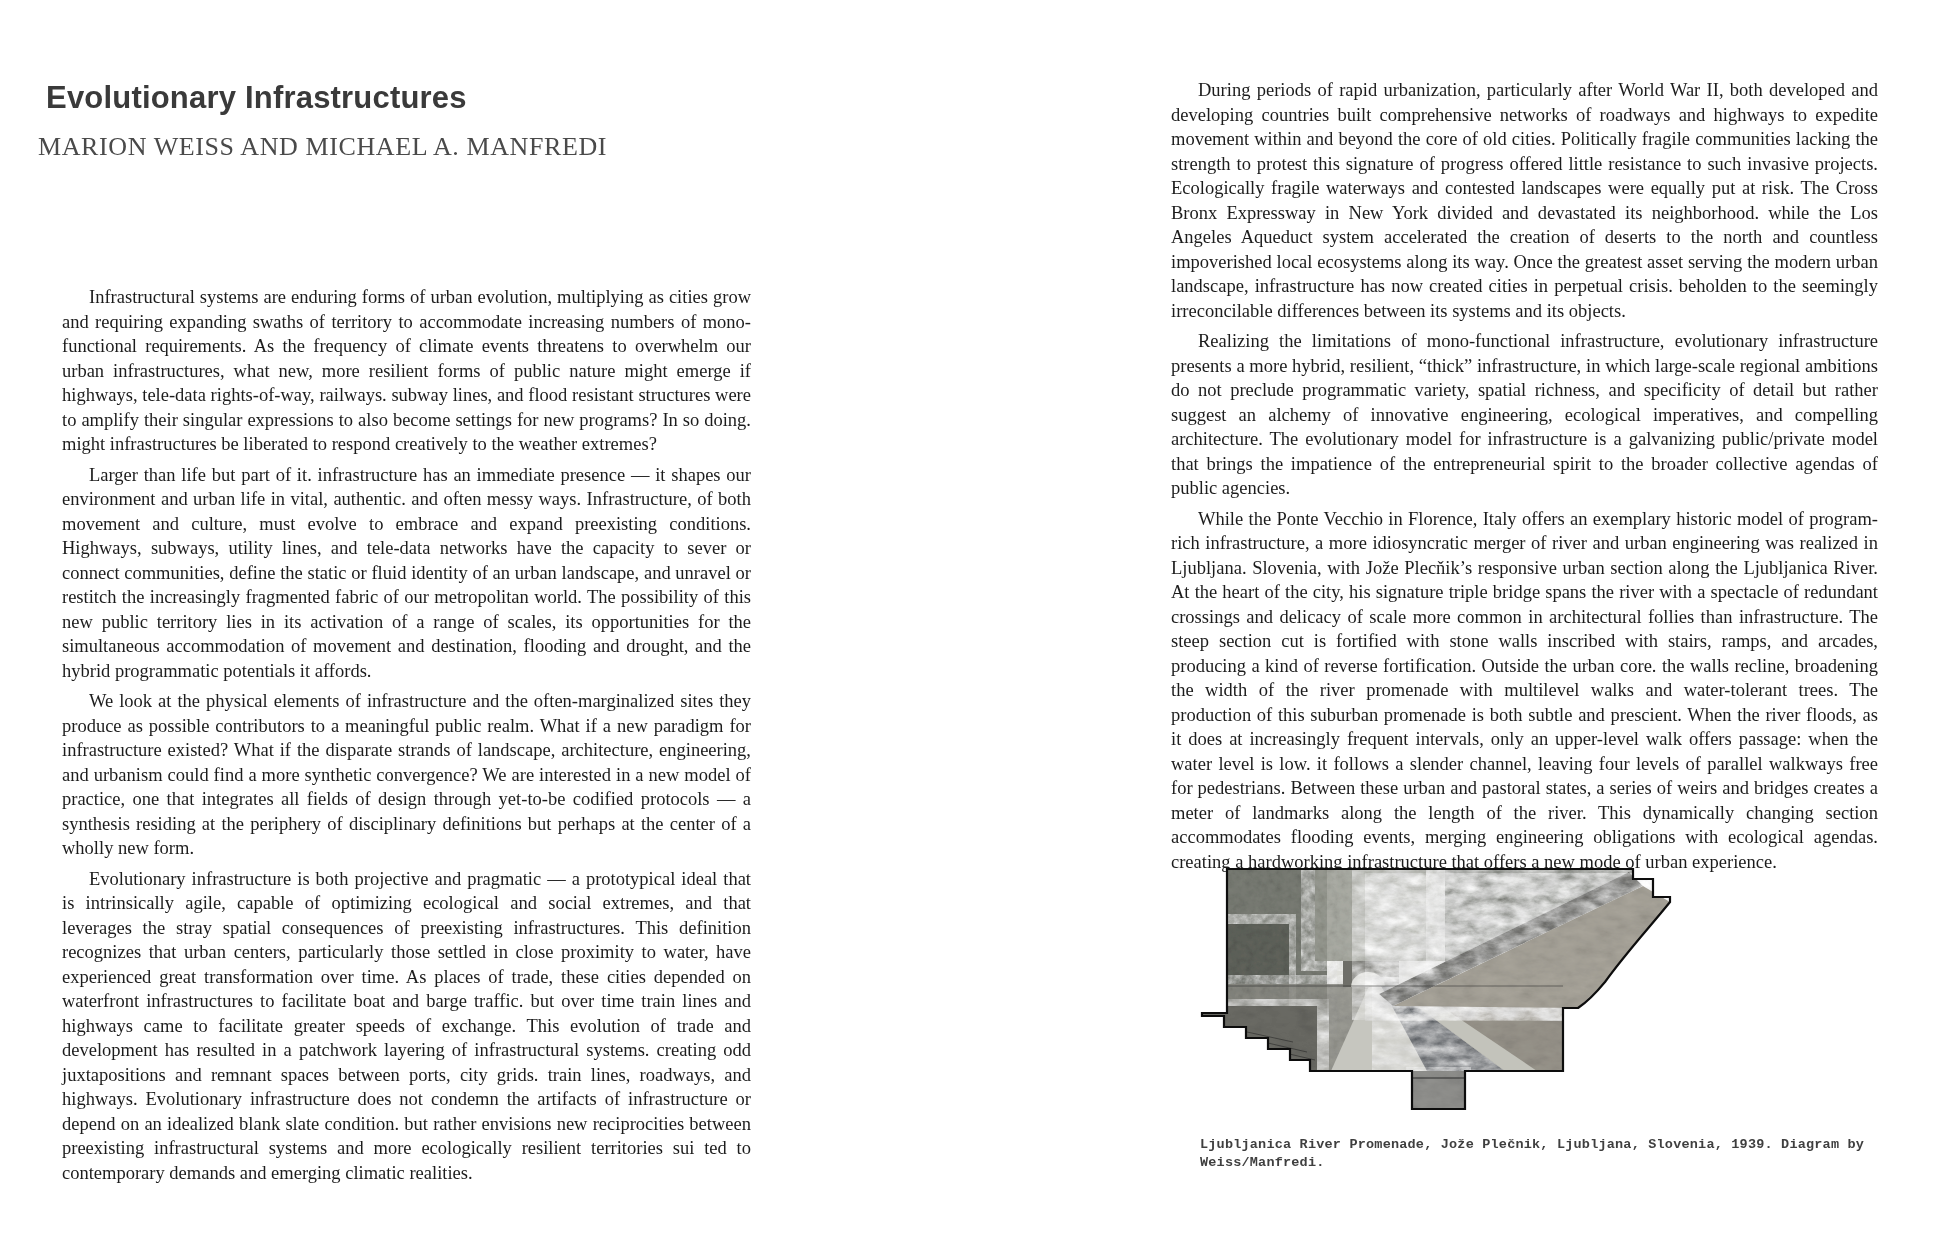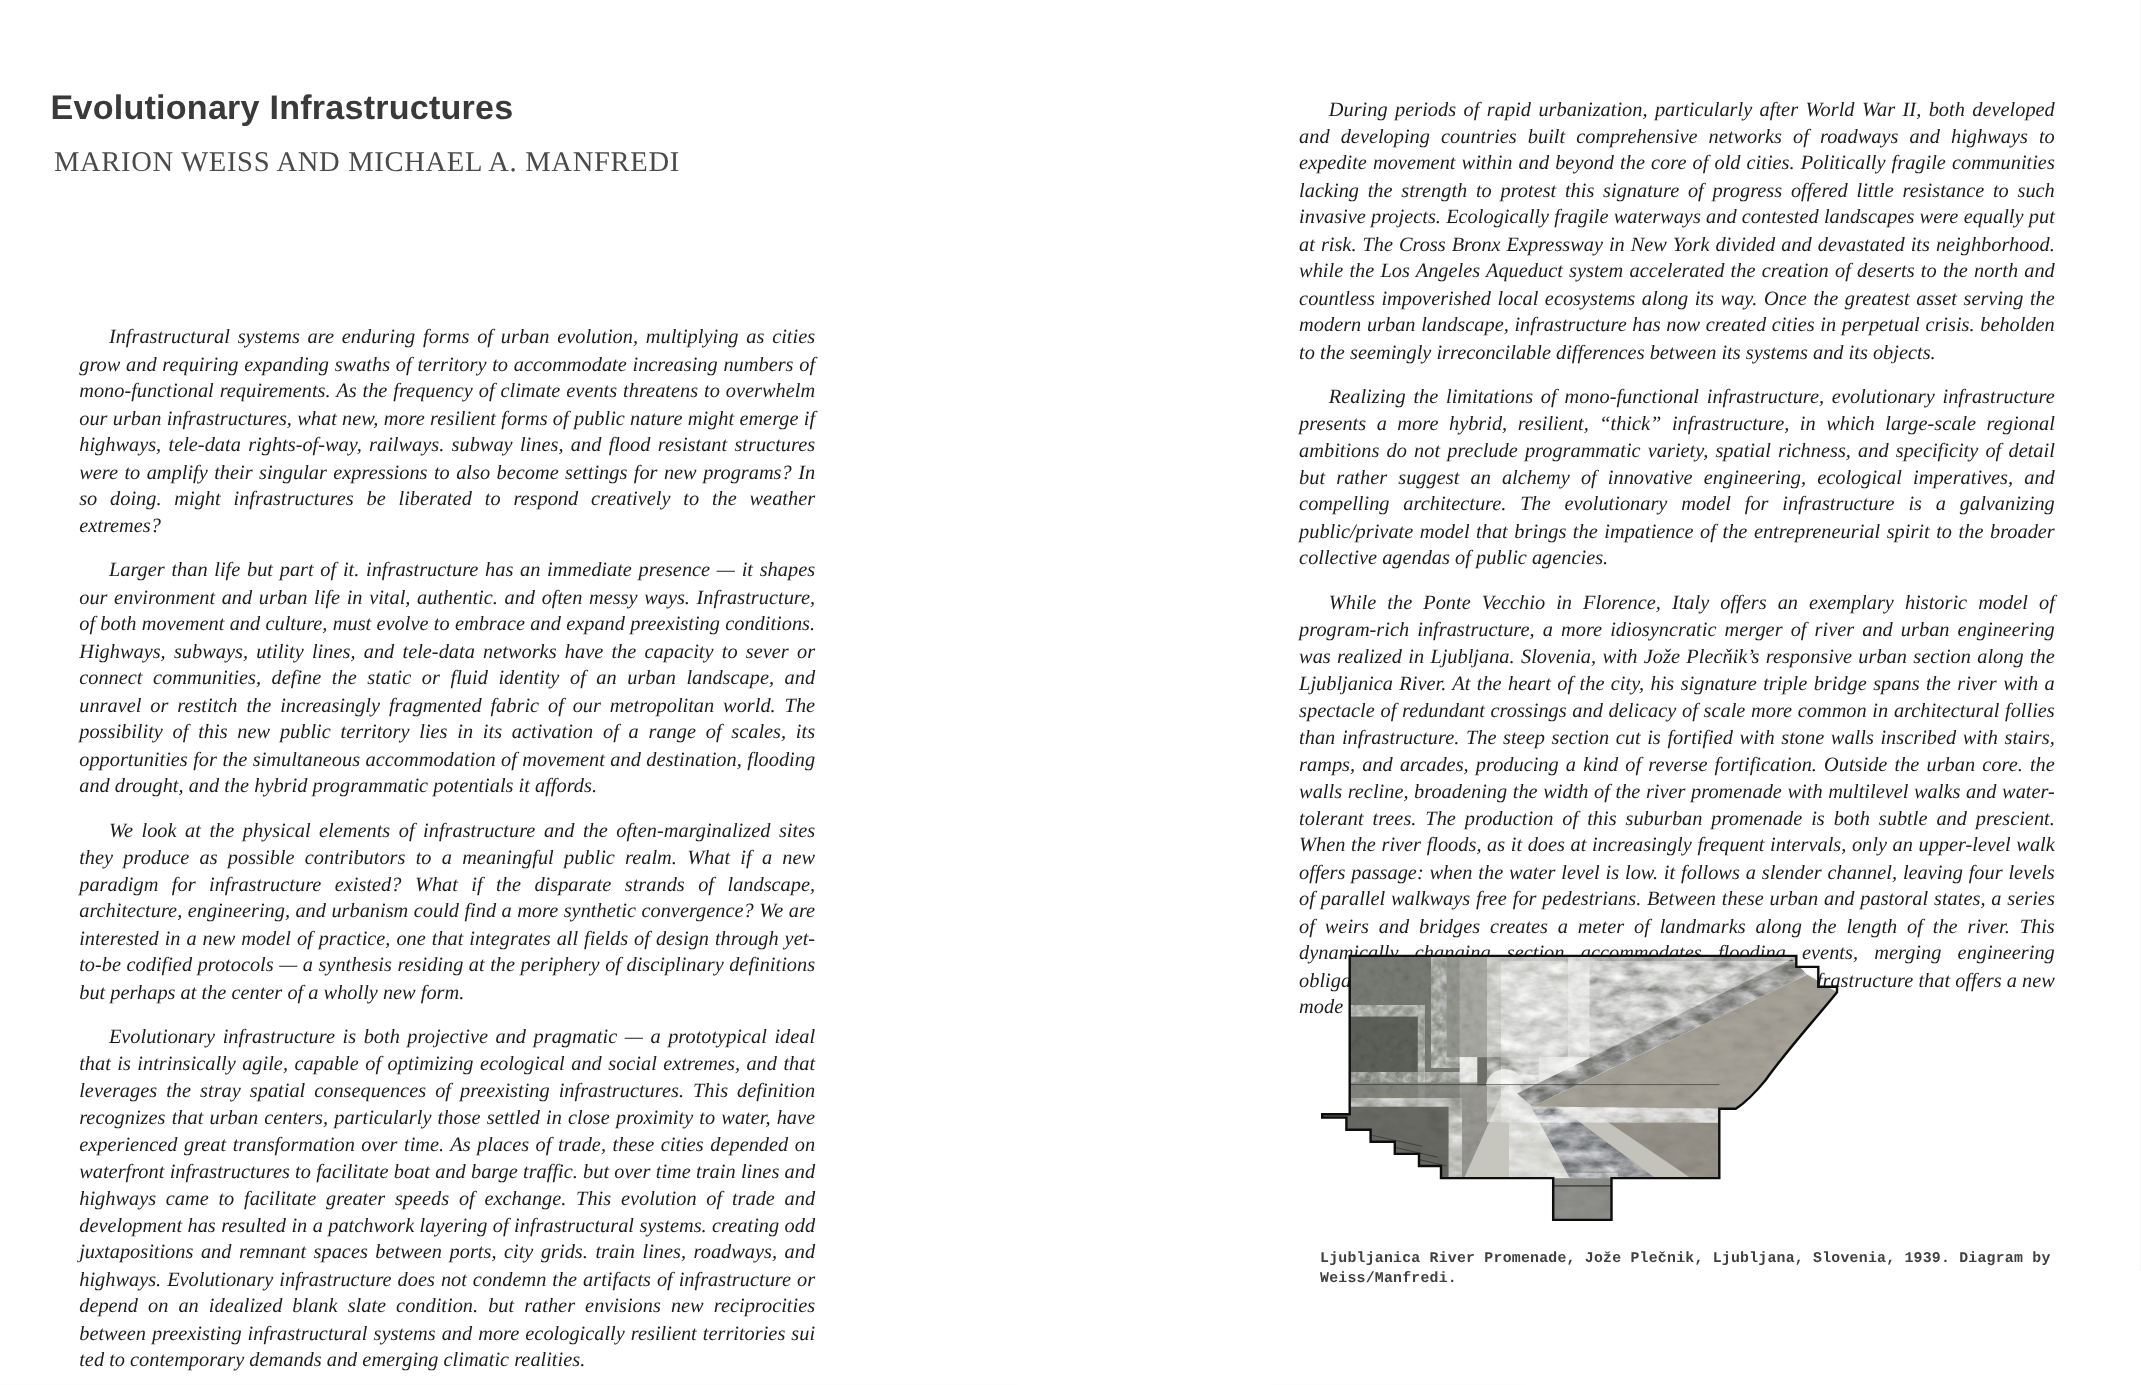--- a/index.html
+++ b/index.html
@@ -12,31 +12,31 @@
     font-family:"Liberation Serif", serif;
     padding-left:19px;
   }
   .title{
     position:absolute;left:46px;top:80px;width:760px;
     font-family:"Liberation Sans", sans-serif;
     font-weight:bold;font-size:31px;line-height:36px;
     color:#3a3a3a;letter-spacing:0.2px;
   }
   .byline{
-    position:absolute;left:49px;top:131px;width:760px;
+    position:absolute;left:38px;top:131px;width:760px;
     font-family:"Liberation Serif", serif;
     font-size:26px;line-height:32px;
     color:#4a4a4a;letter-spacing:0.6px;
   }
   .col{
     position:absolute;
     font-size:18.5px;line-height:24.5px;color:#1c1c1c;
     text-align:justify;
   }
-  .col p{margin:16px;text-indent:27px;font-style:italic;}
+  .col p{margin:6px;text-indent:27px;}
   .col-left{left:56px;top:279px;width:701px;}
   .col-right{left:1165px;top:72px;width:719px;}
   .figure{
     position:absolute;left:1197px;top:866px;width:478px;height:245px;
   }
   .figure svg{display:block;width:478px;height:245px;}
   .caption{
     position:absolute;left:1200px;top:1136px;width:680px;
     font-family:Liberation Mono, monospace;
     font-weight:bold;font-size:13.5px;line-height:18px;

